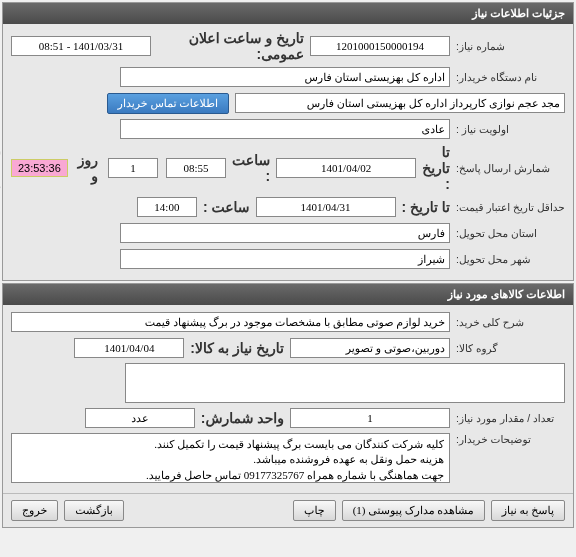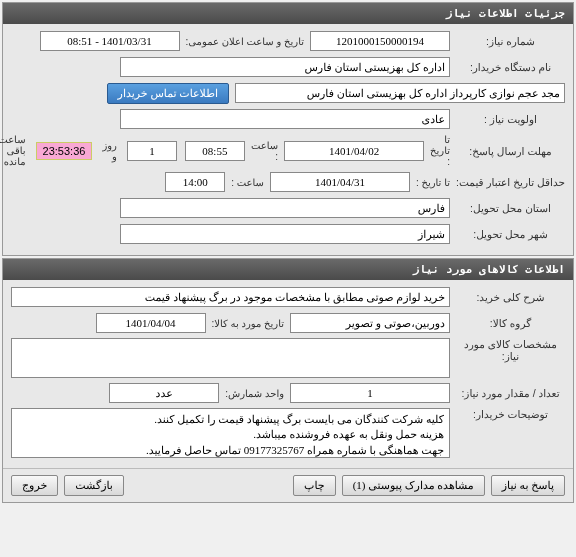--- a/index.html
+++ b/index.html
@@ -14,34 +14,33 @@
   border: 1px solid #999;
   margin: 2px;
   background: #e8e8e8;
 }
 .panel-header {
   background: linear-gradient(to bottom, #6a6a6a, #4a4a4a);
   color: #fff;
   padding: 4px 8px;
   font-size: 11px;
   font-weight: bold;
-  font-family: Liberation Mono, monospace;
 }
 .panel-body {
   padding: 6px 8px;
 }
 .row {
   display: flex;
   align-items: center;
   margin-bottom: 4px;
   min-height: 22px;
 }
 .label {
   width: 115px;
-  text-align: center;
+  text-align: left;
   padding-left: 6px;
   color: #333;
   font-size: 10.5px;
   flex-shrink: 0;
 }
 .field {
   border: 1px solid #888;
   background: #fff;
   padding: 2px 4px;
   height: 20px;
@@ -63,22 +62,23 @@
   width: 440px;
   min-height: 40px;
   font-size: 11px;
   font-family: Tahoma;
   text-align: right;
   resize: none;
   line-height: 1.4;
 }
 .inline-label {
   padding: 0 6px;
-  font-size: 10px;
+  font-size: 14px;
   color: #333;
+  font-weight: bold;
 }
 .btn {
   background: linear-gradient(to bottom, #f8f8f8, #d8d8d8);
   border: 1px solid #888;
   padding: 3px 10px;
   font-size: 11px;
   font-family: Tahoma;
   cursor: pointer;
   border-radius: 2px;
 }
@@ -128,21 +128,21 @@
       <input class="field full" readonly="" value="مجد عجم نوازی کارپرداز اداره کل بهزیستی استان فارس" style="">
       <button class="btn blue" style="margin-right:6px">اطلاعات تماس خریدار</button>
     </div>
 
     <div class="row">
       <span class="label">اولویت نیاز :</span>
       <input class="field full" readonly="" value="عادی" style="">
     </div>
 
     <div class="row">
-      <span class="label">مهلت ارسال پاسخ:</span>
+      <span class="label">شمارش ارسال پاسخ:</span>
       <span class="inline-label" style="padding-right:0">تا تاریخ :</span>
       <input class="field date" readonly="" value="1401/04/02" style="">
       <span class="inline-label">ساعت :</span>
       <input class="field time" readonly="" value="08:55" style="">
       <div class="countdown-row" style="margin-right:8px">
         <input class="field small" readonly="" value="1" style="">
         <span class="inline-label">روز و</span>
         <span class="highlight-yellow">23:53:36</span>
         <span class="inline-label">ساعت باقی مانده</span>
       </div>
@@ -174,26 +174,25 @@
   <div class="panel-body">
 
     <div class="row">
       <span class="label">شرح کلی خرید:</span>
       <input class="field verywide" readonly="" value="خرید لوازم صوتی مطابق با مشخصات موجود در برگ پیشنهاد قیمت" style="">
     </div>
 
     <div class="row">
       <span class="label">گروه کالا:</span>
       <input class="field wide" style="width: 160px;" readonly="" value="دوربین،صوتی و تصویر">
-      <span class="inline-label">تاریخ مورد به کالا:</span>
+      <span class="inline-label">تاریخ نیاز به کالا:</span>
       <input class="field date" style="width: 110px;" readonly="" value="1401/04/04">
     </div>
 
     <div class="row" style="align-items:flex-start">
-      <span class="label">مشخصات کالای مورد نیاز:</span>
       <textarea class="textarea" readonly="" style=""></textarea>
     </div>
 
     <div class="row">
       <span class="label">تعداد / مقدار مورد نیاز:</span>
       <input class="field" style="width: 160px;" readonly="" value="1">
       <span class="inline-label">واحد شمارش:</span>
       <input class="field" style="width: 110px;" readonly="" value="عدد">
     </div>
 

